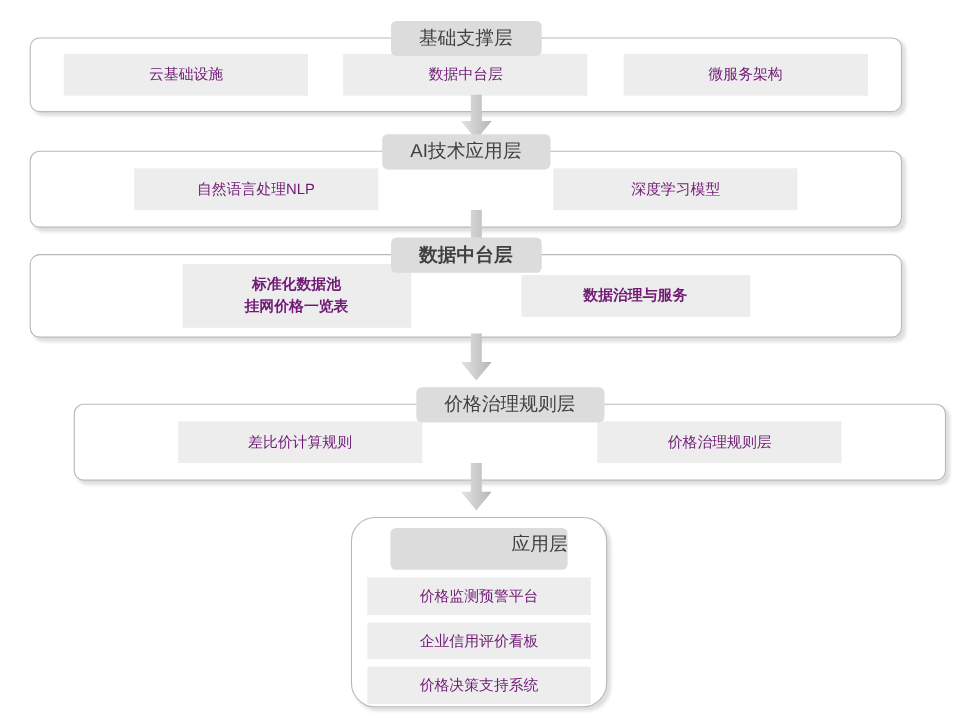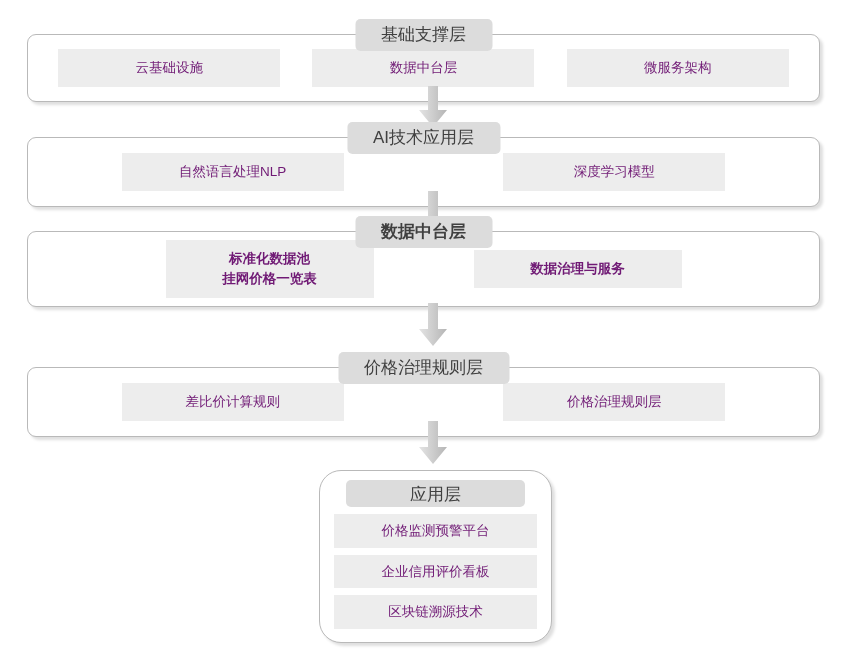--- a/index.html
+++ b/index.html
@@ -100,23 +100,23 @@
     box-shadow: 3px 3px 3px rgba(0,0,0,0.13);
     display: flex;
     flex-direction: column;
     align-items: center;
     padding-top: 9px;
     gap: 7px;
   }
   #app-layer .layer-title {
     position: static;
     transform: none;
-    width: 179px;
-    padding: 6px 0 4px 0;
-    text-align: center;
+    width: 161px;
+    padding: 6px 0 15px 0;
+    text-align: right;
     box-sizing: border-box;
   }
   #app-layer .item {
     width: 203px;
     padding: 7px 4px;
   }
 
   
   .arrow {
     position: absolute;
@@ -190,21 +190,21 @@
         <linearGradient id="ag3" x1="0" y1="0" x2="1" y2="0">
           <stop offset="0%" stop-color="#e4e4e4"></stop>
           <stop offset="45%" stop-color="#cfcfcf"></stop>
           <stop offset="100%" stop-color="#b5b5b5"></stop>
         </linearGradient>
       </defs>
       <polygon points="10,0 20,0 20,26 29,26 15,43 1,26 10,26" fill="url(#ag3)"></polygon>
     </svg>
   </div>
 
-  <div class="layer" id="layer-3" style="top:367px;height:70px;">
+  <div class="layer" id="layer-3" style="top:367px;height:70px;margin-left:40px;">
     <div class="layer-title">价格治理规则层</div>
     <div class="layer-row">
       <div class="item">差比价计算规则</div>
       <div class="item">价格治理规则层</div>
     </div>
   </div>
 
   <div class="arrow" style="top:421px;">
     <svg width="30" height="44" viewBox="0 0 30 44">
       <defs>
@@ -215,16 +215,16 @@
         </linearGradient>
       </defs>
       <polygon points="10,0 20,0 20,26 29,26 15,43 1,26 10,26" fill="url(#ag4)"></polygon>
     </svg>
   </div>
 
   <div id="app-layer">
     <div class="layer-title">应用层</div>
     <div class="item">价格监测预警平台</div>
     <div class="item">企业信用评价看板</div>
-    <div class="item">区块链溯源技术</div>
+    <div class="item">价格决策支持系统</div>
   </div>
 
 </div>
 
 </body></html>

